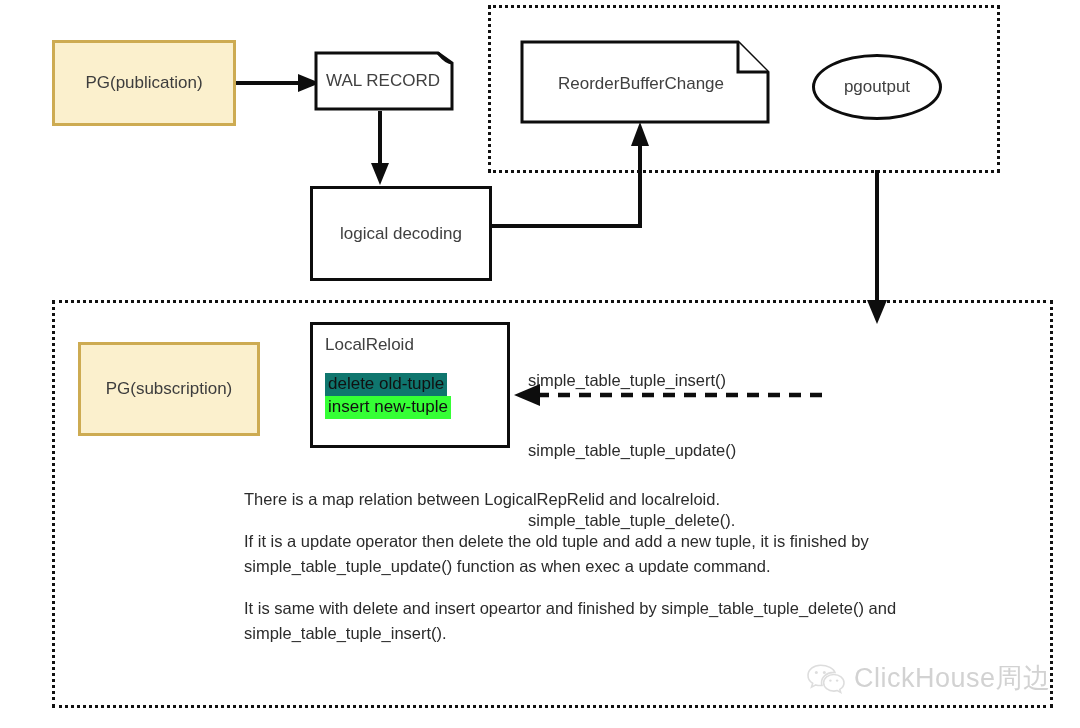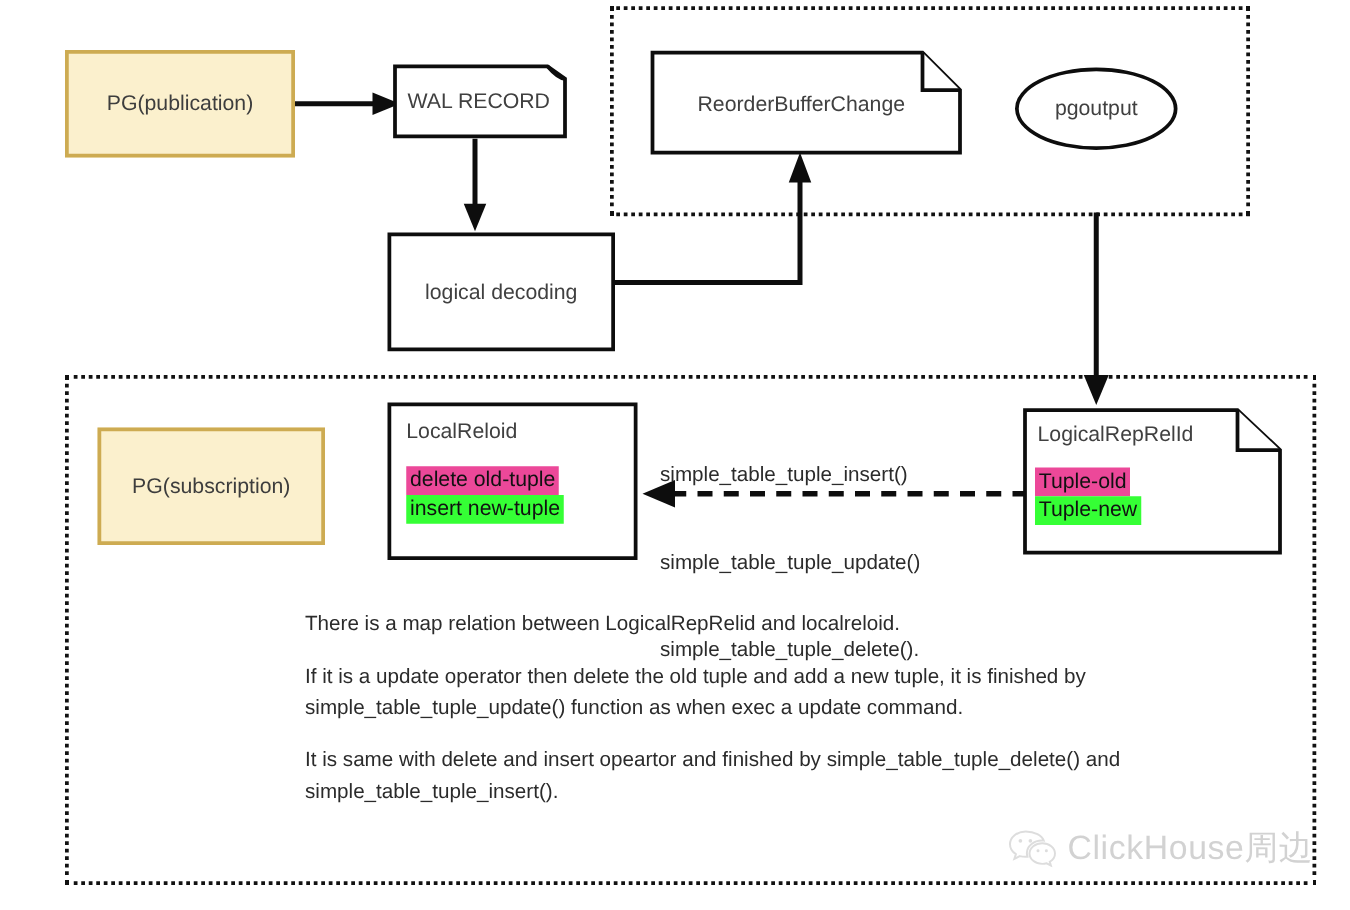--- a/index.html
+++ b/index.html
@@ -62,21 +62,21 @@
 
   
   .hl {
     display: inline-block;
     font-size: 17px;
     color: #111111;
     padding: 1px 3px 2px 3px;
     line-height: 1.18;
     white-space: nowrap;
   }
-  .hl-red   { background: #ec4899; }
+  .hl-red   { background: #0f766e; }
   .hl-green { background: #35ff35; }
   .mono-label {
     position: absolute;
     font-size: 16.5px;
     color: #2b2b2b;
     white-space: pre;
     line-height: 1.42;
   }
   .para {
     position: absolute;
@@ -189,31 +189,20 @@
     <div>simple_table_tuple_insert()</div>
     <div>simple_table_tuple_update()</div>
     <div>simple_table_tuple_delete().</div>
   </div>
 
   <svg class="conn" style="left:512px; top:380px; width:312px; height:30px;">
     <line class="dashed" x1="310" y1="15" x2="26" y2="15"></line>
     <polygon points="2,15 28,4 28,26"></polygon>
   </svg>
 
-  <div class="note-wrap" style="left:818px; top:326px; width:208px; height:118px;">
-    <svg width="208" height="118" viewBox="0 0 208 118">
-      <path d="M2,2 L172,2 L206,34 L206,116 L2,116 Z" fill="#ffffff" stroke="#0d0d0d" stroke-width="3"></path>
-      <path d="M172,2 L172,34 L206,34" fill="#ffffff" stroke="#0d0d0d" stroke-width="3"></path>
-    </svg>
-    <div class="note-label" style="left:12px; top:12px;">LogicalRepRelId</div>
-    <div class="note-label" style="left:10px; top:48px;">
-      <div><span class="hl hl-red">Tuple-old</span></div>
-      <div><span class="hl hl-green">Tuple-new</span></div>
-    </div>
-  </div>
 
   <div class="para" style="left:200px; top:487px;">
     <p>There is a map relation between LogicalRepRelid and localreloid.</p>
     <p>If it is a update operator then delete the old tuple and add a new tuple, it is finished by simple_table_tuple_update() function as when exec a update command.</p>
     <p>It is same with delete and insert opeartor and finished by simple_table_tuple_delete() and simple_table_tuple_insert().</p>
   </div>
 
   <div class="watermark" style="left:806px; top:660px;">
     <svg width="40" height="32" viewBox="0 0 40 32">
       <path d="M14.5 3.2C7.6 3.2 2 7.8 2 13.4c0 3.2 1.8 6.1 4.7 7.9l-1.2 3.8 4.3-2.2c1.5.4 3.1.6 4.7.6.5 0 1 0 1.5-.1-.3-.9-.5-1.9-.5-2.9 0-5.6 5.4-10.1 12.1-10.1.5 0 .9 0 1.4.1C27.7 6.5 21.7 3.2 14.5 3.2z" fill="none" stroke="#dcdcdc" stroke-width="1.6"></path>

